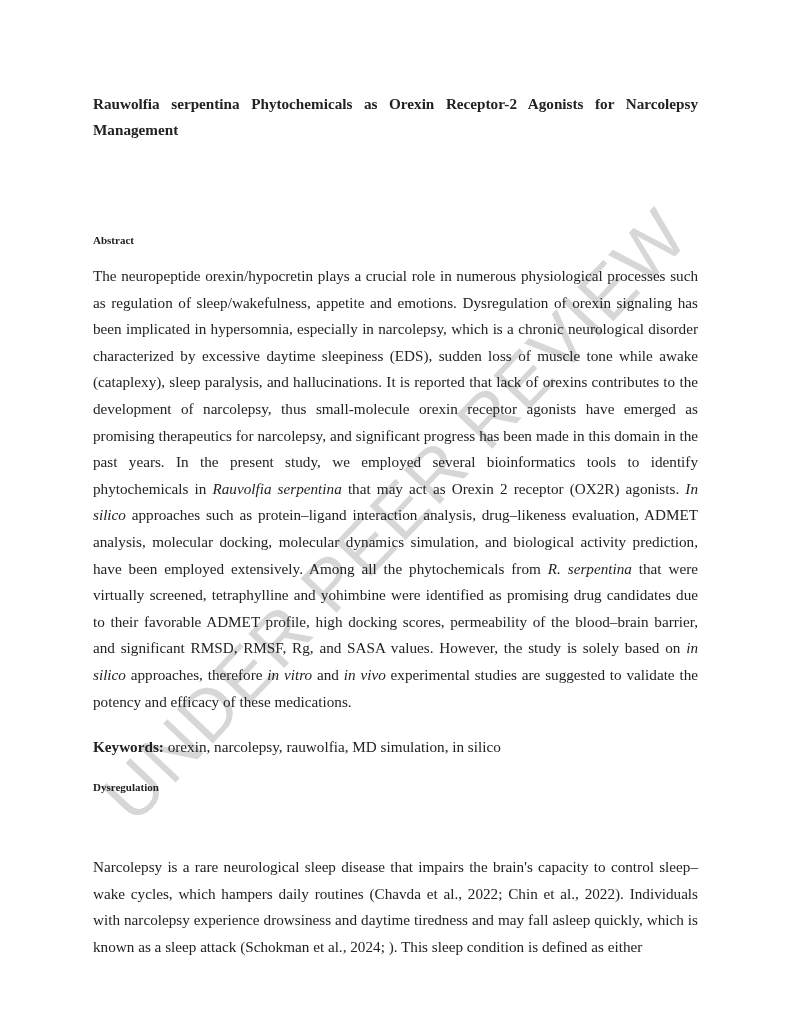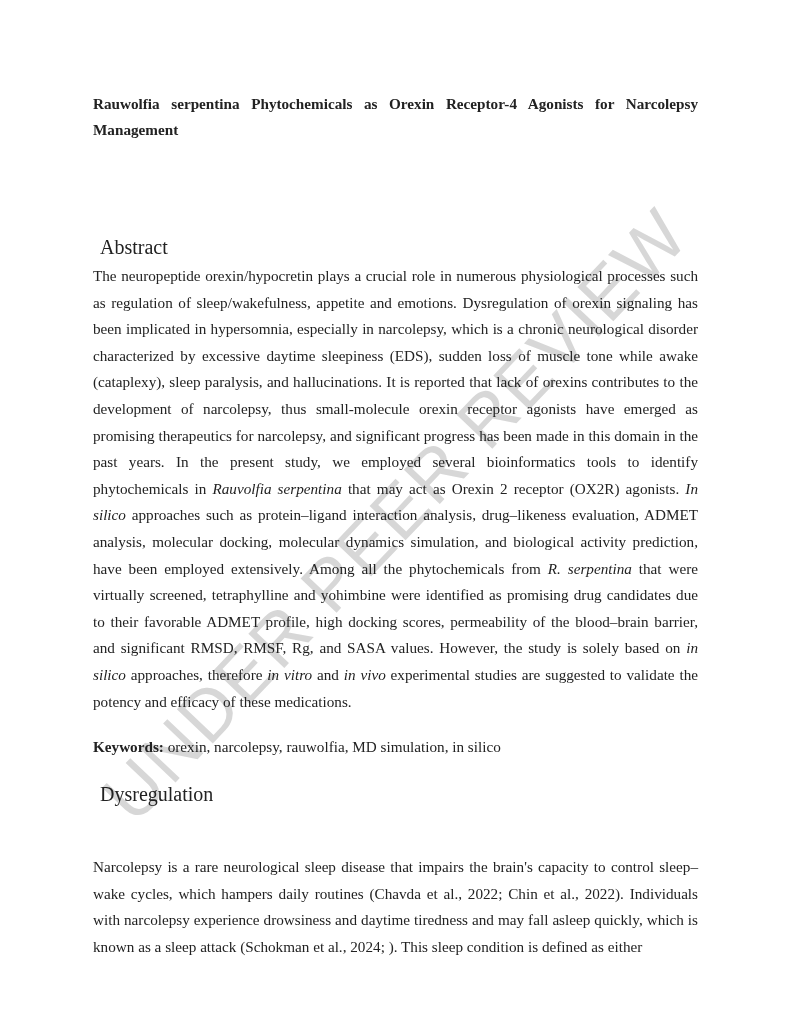--- a/index.html
+++ b/index.html
@@ -29,24 +29,24 @@
       font-weight: bold;
       font-size: 15.2px;
       line-height: 25.5px;
       text-align: justify;
       text-align-last: left;
       margin: 0;
     }
     .section-heading {
       position: absolute;
       left: 0;
-      font-weight: normal;
-      font-size: 20px;
+      font-weight: bold;
+      font-size: 11px;
       line-height: 20px;
-      margin: 7px;
+      margin: 0;
     }
     .abstract-heading { top: 230px; }
     .intro-heading { top: 777px; }
     .para {
       position: absolute;
       left: 0;
       width: 605px;
       font-size: 15.2px;
       line-height: 26.6px;
       text-align: justify;
@@ -81,21 +81,21 @@
       z-index: 0;
     }
     .content { position: relative; z-index: 1; }
   </style>
 </head>
 <body>
 
 <div class="watermark">UNDER PEER REVIEW</div>
 
 <div class="page content">
-  <h1 class="title">Rauwolfia serpentina Phytochemicals as Orexin Receptor-4 Agonists for Narcolepsy Management</h1>
+  <h1 class="title">Rauwolfia serpentina Phytochemicals as Orexin Receptor-2 Agonists for Narcolepsy Management</h1>
 
   <h2 class="section-heading abstract-heading">Abstract</h2>
 
   <p class="para abstract-body">
     <span>The neuropeptide orexin/hypocretin plays a crucial role in numerous physiological processes such as regulation of sleep/wakefulness, appetite and emotions. Dysregulation of orexin signaling has been implicated in hypersomnia, especially in narcolepsy, which is a chronic neurological disorder characterized by excessive daytime sleepiness (EDS), sudden loss of muscle tone while awake (cataplexy), sleep paralysis, and hallucinations. It is reported that lack of orexins contributes to the development of narcolepsy, thus small-molecule orexin receptor agonists have emerged as promising therapeutics for narcolepsy, and significant progress has been made in this domain in the past years. In the present study, we employed several bioinformatics tools to identify phytochemicals in </span><i>Rauvolfia serpentina</i><span> that may act as Orexin 2 receptor (OX2R) agonists. </span><i>In silico</i><span> approaches such as protein–ligand interaction analysis, drug–likeness evaluation, ADMET analysis, molecular docking, molecular dynamics simulation, and biological activity prediction, have been employed extensively. Among all the phytochemicals from </span><i>R. serpentina</i><span> that were virtually screened, tetraphylline and yohimbine were identified as promising drug candidates due to their favorable ADMET profile, high docking scores, permeability of the blood–brain barrier, and significant RMSD, RMSF, Rg, and SASA values. However, the study is solely based on </span><i>in silico</i><span> approaches, therefore </span><i>in vitro</i><span> and </span><i>in vivo</i><span> experimental studies are suggested to validate the potency and efficacy of these medications.</span>
   </p>
 
   <p class="keywords"><span class="kw-label">Keywords:</span><span> orexin, narcolepsy, rauwolfia, MD simulation, in silico</span></p>
 
   <h2 class="section-heading intro-heading">Dysregulation</h2>

